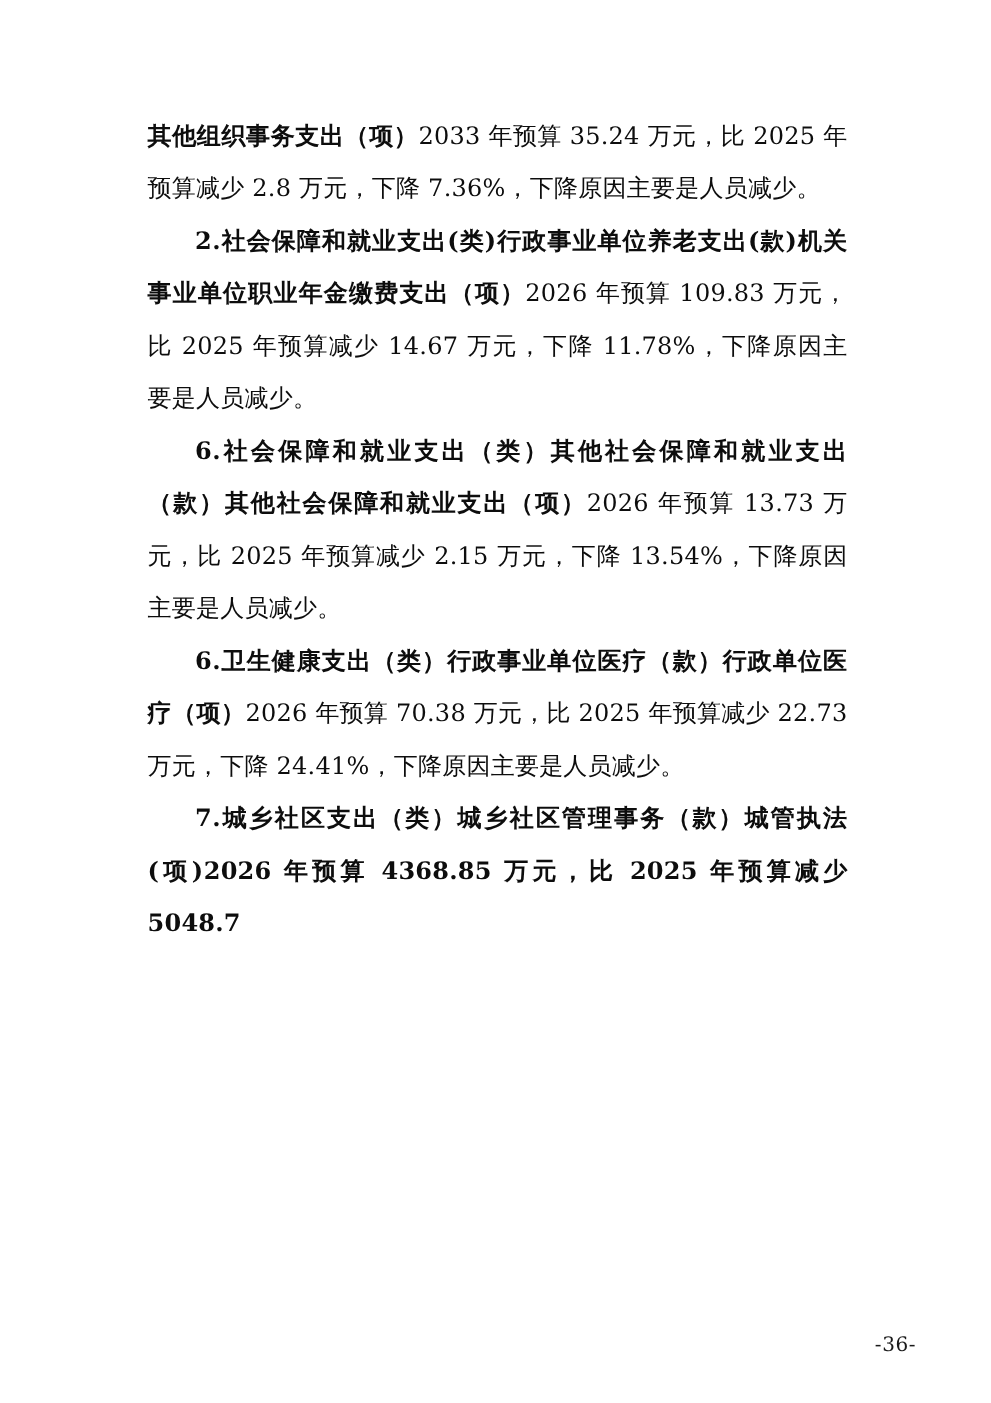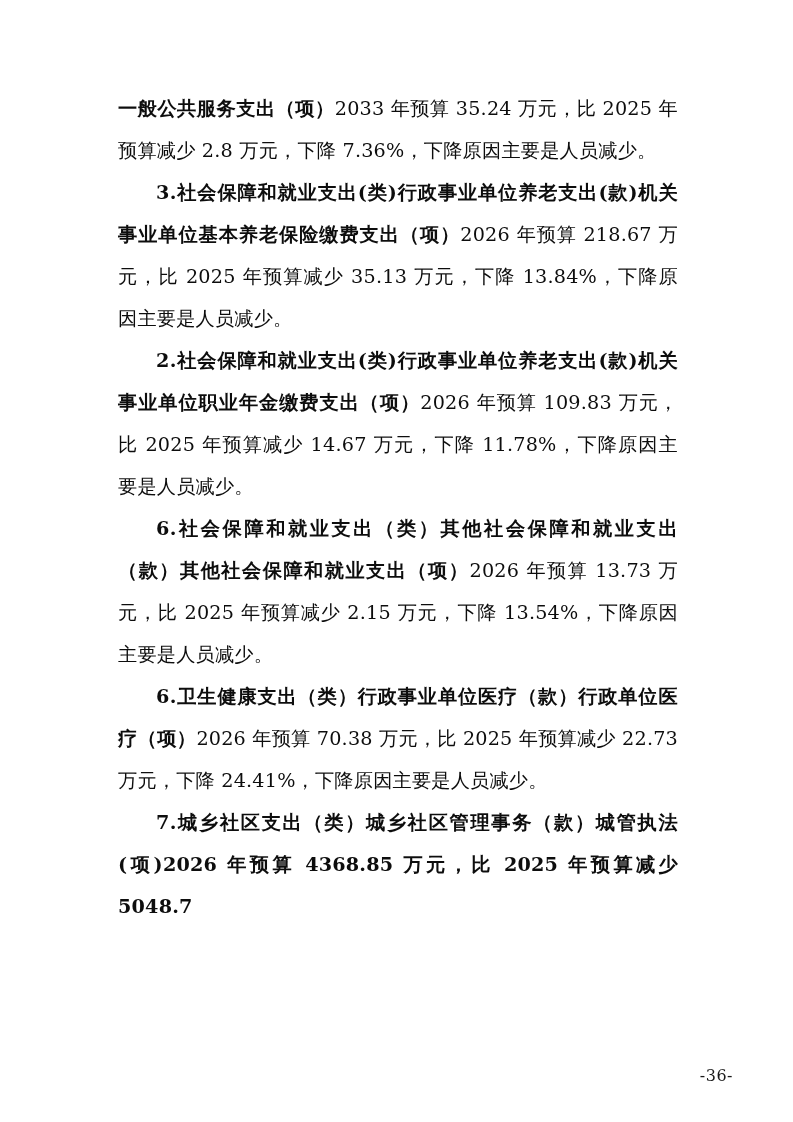--- a/index.html
+++ b/index.html
@@ -61,27 +61,24 @@
     letter-spacing: 0.5px;
   }
 </style>
 </head>
 <body>
 
 <div class="page">
   <div class="content">
 
     <p class="para">
-      <span class="lead">一般公共服务支出（项）</span><span>2033 年预算 35.24 万元，比 2025 年预算减少 2.8 万元，下降 7.36%，下降原因主要是人员减少。</span>
+      <span class="lead">其他组织事务支出（项）</span><span>2033 年预算 35.24 万元，比 2025 年预算减少 2.8 万元，下降 7.36%，下降原因主要是人员减少。</span>
     </p>
 
 
-    <p class="para indent">
-      <span class="lead">3.社会保障和就业支出(类)行政事业单位养老支出(款)机关事业单位基本养老保险缴费支出（项）</span><span>2026 年预算 218.67 万元，比 2025 年预算减少 35.13 万元，下降 13.84%，下降原因主要是人员减少。</span>
-    </p>
 
     <p class="para indent">
       <span class="lead">2.社会保障和就业支出(类)行政事业单位养老支出(款)机关事业单位职业年金缴费支出（项）</span><span>2026 年预算 109.83 万元，比 2025 年预算减少 14.67 万元，下降 11.78%，下降原因主要是人员减少。</span>
     </p>
 
     <p class="para indent">
       <span class="lead">6.社会保障和就业支出（类）其他社会保障和就业支出（款）其他社会保障和就业支出（项）</span><span>2026 年预算 13.73 万元，比 2025 年预算减少 2.15 万元，下降 13.54%，下降原因主要是人员减少。</span>
     </p>
 
     <p class="para indent">

